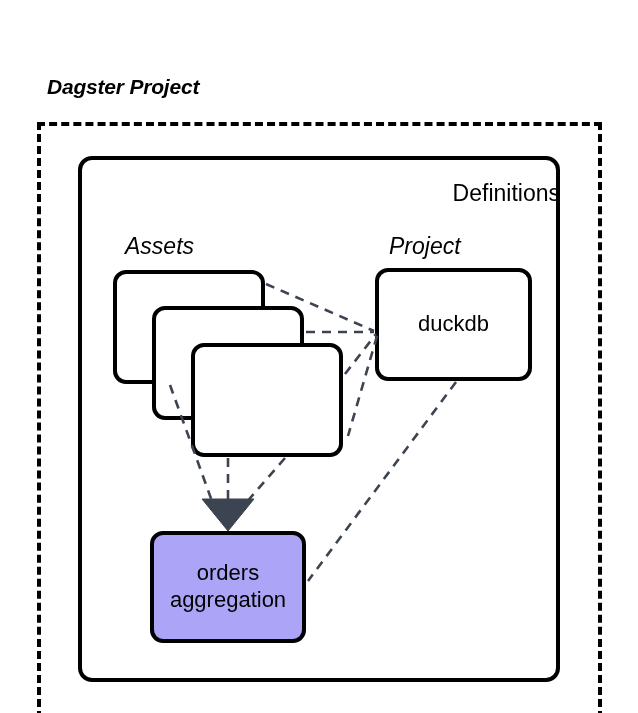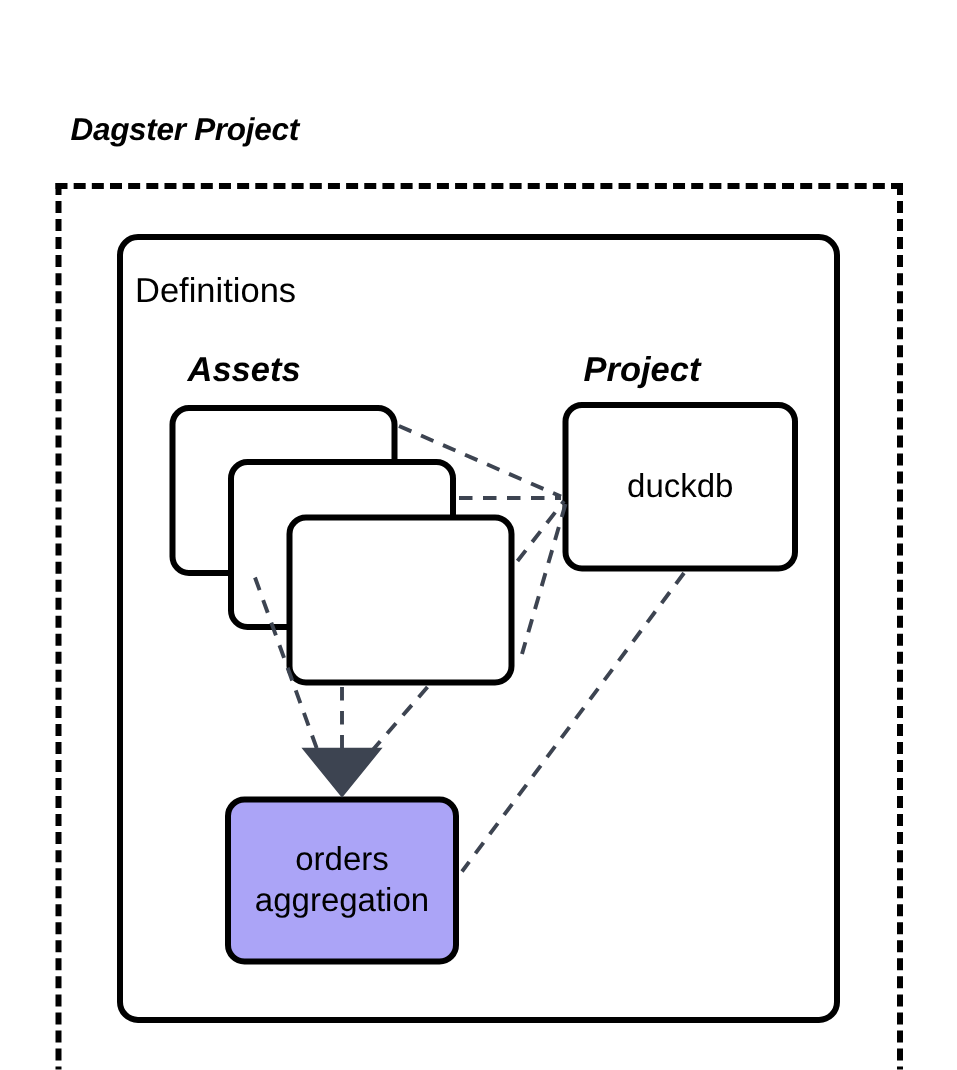--- a/index.html
+++ b/index.html
@@ -58,33 +58,33 @@
     top: 112px;
     width: 482px;
     height: 526px;
     border: 4px solid #000000;
     border-radius: 14px;
     box-sizing: border-box;
     background: #ffffff;
   }
   .definitions-label {
     position: absolute;
-    left: 90px;
+    left: 78px;
     top: 136px;
     width: 482px;
-    text-align: left;
+    text-align: right;
     font-size: 23px;
     font-weight: 400;
   }
   
   .group-label {
     position: absolute;
     font-size: 23px;
     font-style: italic;
-    font-weight: 700;
+    font-weight: 400;
     white-space: nowrap;
   }
   .group-label.assets { left: 125px; top: 189px; }
   .group-label.resource { left: 389px; top: 189px; }
 
   
   .node {
     position: absolute;
     box-sizing: border-box;
     border: 4px solid #000000;

